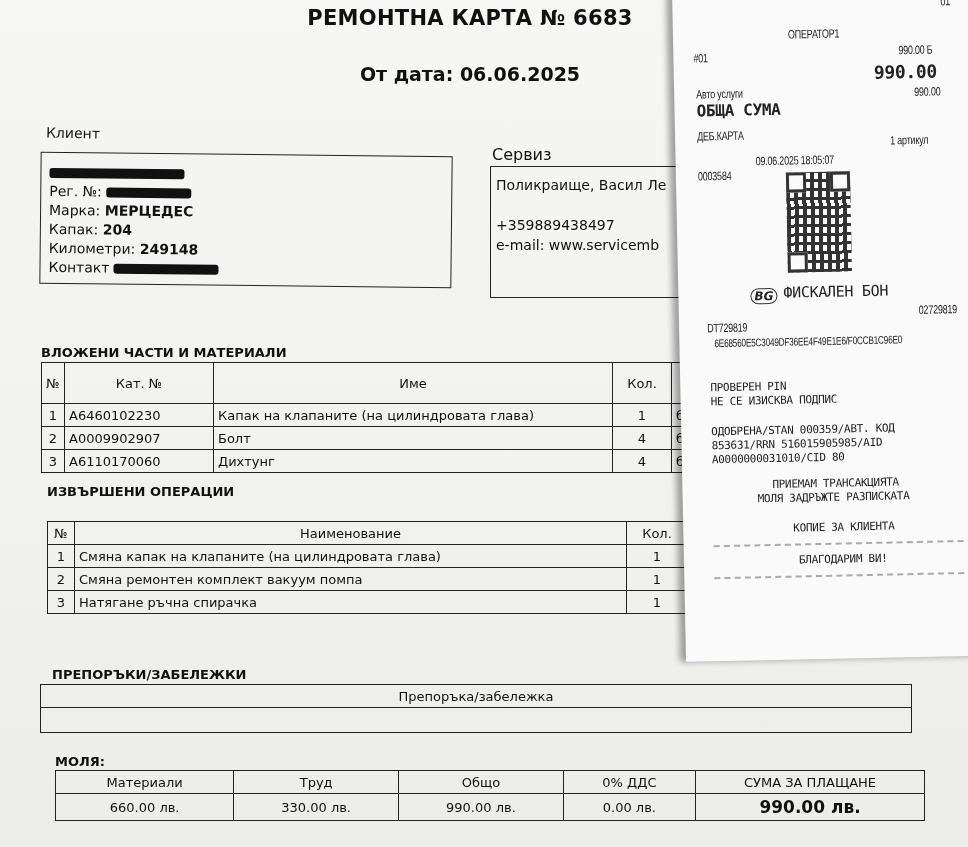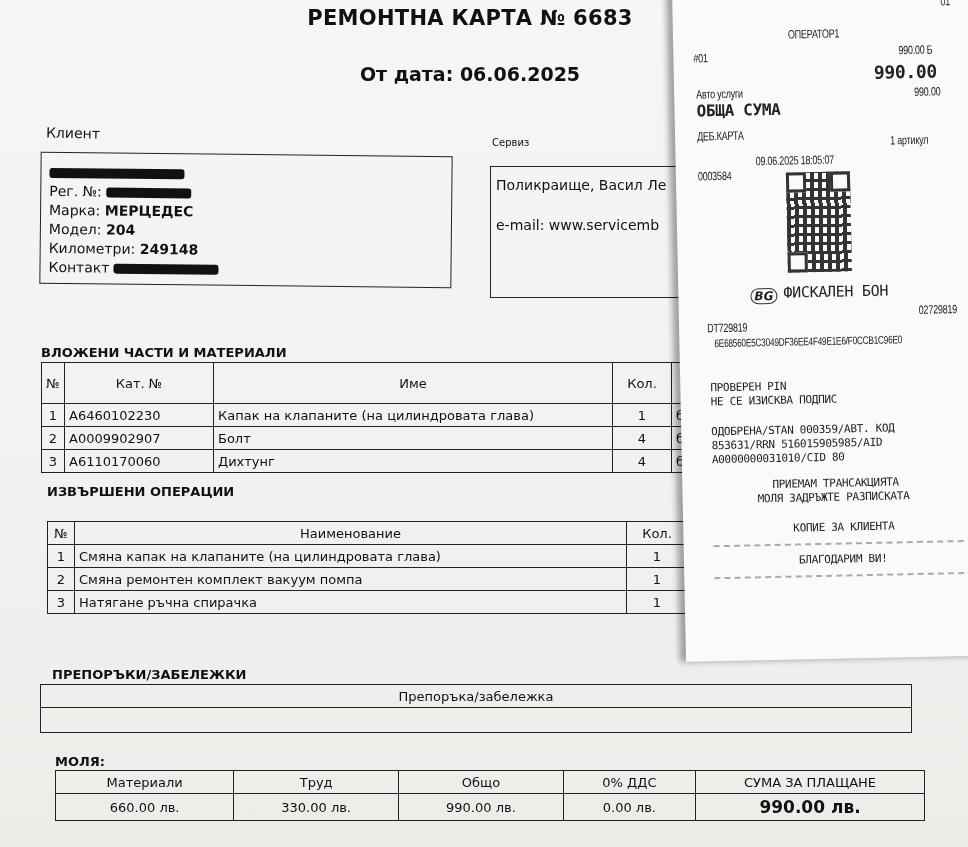--- a/index.html
+++ b/index.html
@@ -3,21 +3,21 @@
 <meta charset="utf-8">
 <style>
   html, body { margin:0; padding:0; }
   body { width:968px; height:847px; overflow:hidden; background:#f4f4f2; position:relative;
          font-family:"DejaVu Sans", sans-serif; color:#111; }
   .paper { position:absolute; left:0; top:0; width:968px; height:847px;
            background:linear-gradient(180deg,#f6f6f4 0%,#f1f1ef 60%,#ecece9 100%); }
   .title { position:absolute; left:0; top:6px; width:940px; text-align:center; font-weight:bold; font-size:21px; letter-spacing:0.3px; }
   .date { position:absolute; left:0; top:63px; width:940px; text-align:center; font-weight:bold; font-size:19px; }
   .label-client { position:absolute; left:46px; top:125px; font-size:14px; transform:rotate(1.2deg); }
-  .label-service { position:absolute; left:492px; top:137px; font-size:10px; }
+  .label-service { position:absolute; left:492px; top:145px; font-size:16px; }
   .client-box { position:absolute; left:40px; top:154px; width:410px; height:130px; border:1.5px solid #222;
                 transform:rotate(0.6deg); background:transparent; }
   .client-lines { position:absolute; left:8px; top:10px; font-size:14px; line-height:19px; }
   .client-lines b { font-weight:bold; }
   .redact { display:inline-block; background:#111; height:10px; vertical-align:middle; border-radius:3px; }
   .service-box { position:absolute; left:490px; top:166px; width:220px; height:130px; border:1.5px solid #222; border-right:none; overflow:hidden; }
   .service-lines { position:absolute; left:5px; top:8px; font-size:14px; line-height:20px; white-space:nowrap; }
   .section-h { position:absolute; font-weight:bold; font-size:13px; }
   table { border-collapse:collapse; position:absolute; font-size:13px; }
   td, th { border:1.2px solid #222; font-weight:normal; padding:0 4px; height:22px; }
@@ -51,31 +51,32 @@
 <div class="paper">
   <div class="title">РЕМОНТНА КАРТА № 6683</div>
   <div class="date">От дата: 06.06.2025</div>
 
   <div class="label-client">Клиент</div>
   <div class="client-box">
     <div class="client-lines">
       <div><span class="redact" style="width:135px"></span></div>
       <div><span>Рег. №:</span> <span class="redact" style="width:85px"></span></div>
       <div><span>Марка:</span> <b>МЕРЦЕДЕС</b></div>
-      <div><span>Модел:</span> <b>204</b></div>
+      <div><span>Капак:</span> <b>204</b></div>
       <div><span>Километри:</span> <b>249148</b></div>
       <div><span>Контакт</span> <span class="redact" style="width:105px"></span></div>
     </div>
   </div>
 
   <div class="label-service">Сервиз</div>
   <div class="service-box">
     <div class="service-lines">
       <div>Поликраище, Васил Ле</div>
       <div>&nbsp;</div>
+      <div>+359889438497</div>
       <div>e-mail: www.servicemb</div>
     </div>
   </div>
 
   <div class="section-h" style="left:41px;top:345px">ВЛОЖЕНИ ЧАСТИ И МАТЕРИАЛИ</div>
   <table class="parts">
     <tbody>
         <tr>
       <th style="width:14px">№</th>
       <th style="width:140px">Кат. №</th>

